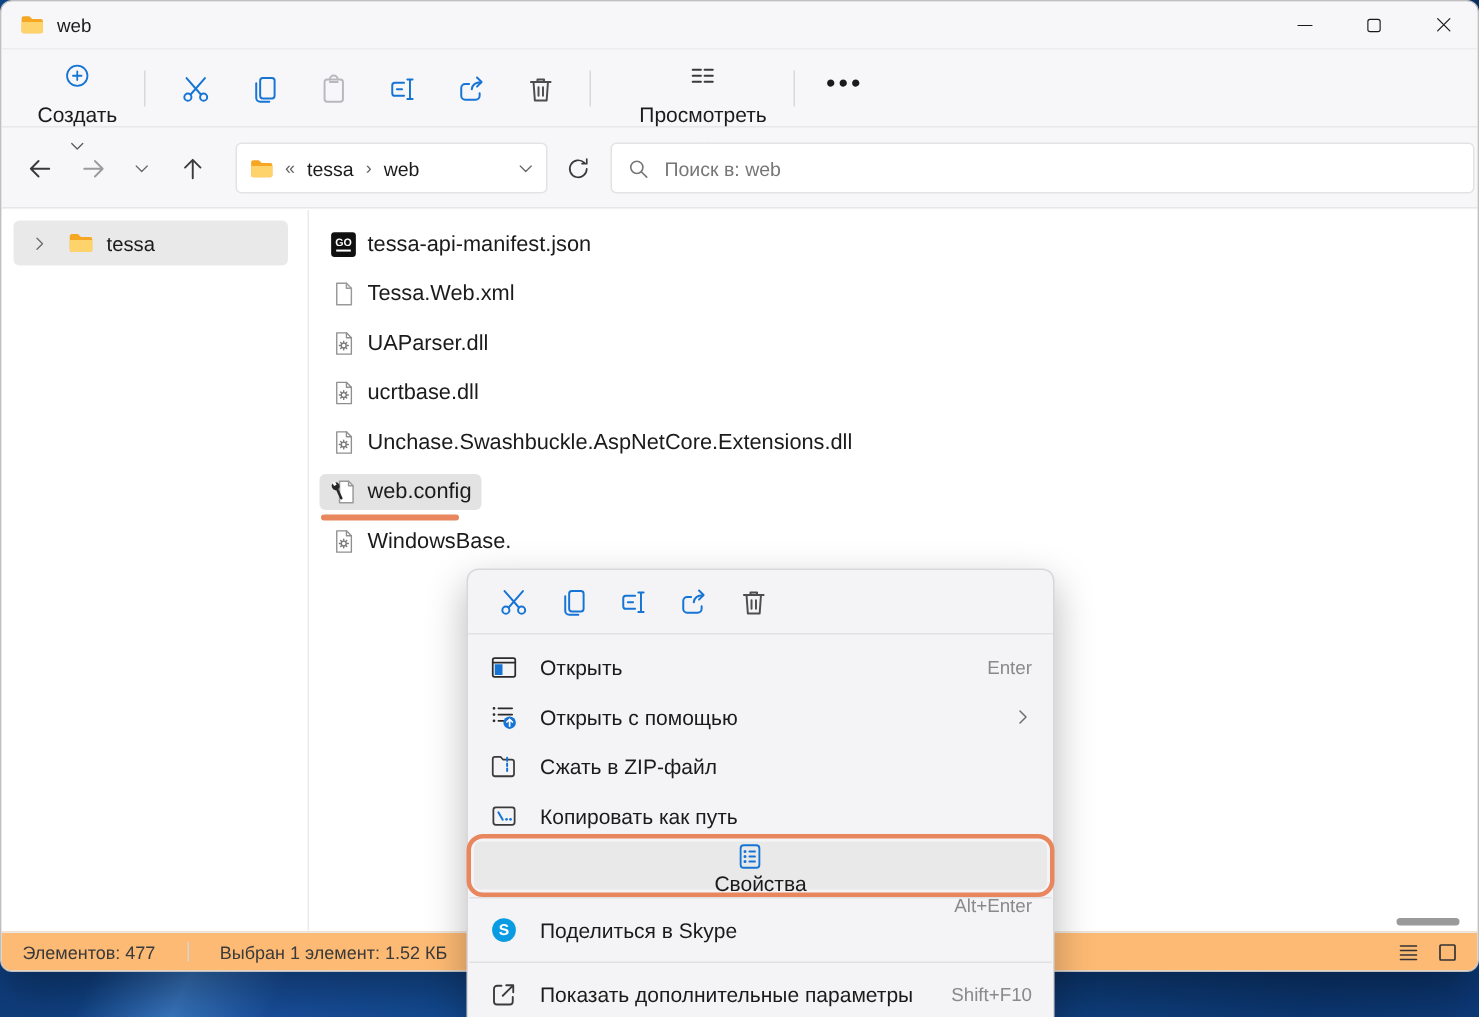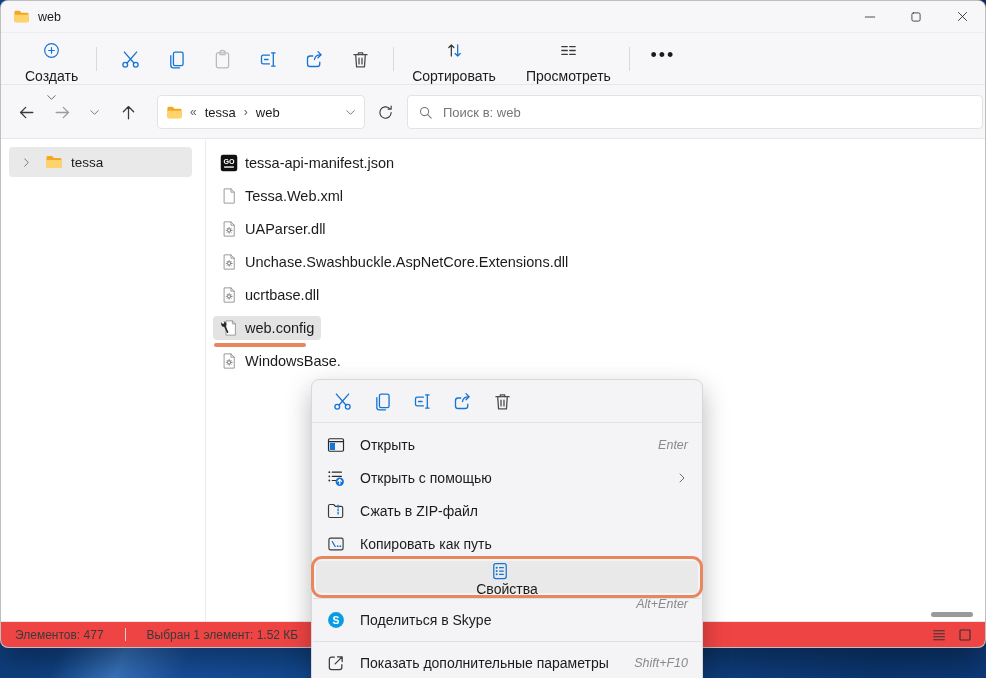--- a/index.html
+++ b/index.html
@@ -54,38 +54,38 @@
   .sidebar { width:205px; border-right:1px solid #ebebee; padding-top:7px; }
   .tree-item { height:30px; margin:0 13px 0 8px; background:#e9e9e9; border-radius:4px; display:flex; align-items:center; padding-left:12px; font-size:13.5px; }
   .tree-item .lbl { margin-left:8px; }
   .filepane { flex:1; position:relative; padding:11px 0 0 7px; }
   .file-row { display:flex; align-items:center; width:max-content; gap:7px; height:24px; padding:0 7px; margin-bottom:9px; border-radius:4px; font-size:14.5px; position:relative; }
   .file-row.sel { background:#e3e3e3; }
   .annotation-underline { position:absolute; left:1px; width:92px; height:4px; background:var(--annot); border-radius:2px; bottom:-7px; }
   .hscroll-thumb { position:absolute; right:12px; bottom:4px; width:42px; height:5px; background:#9a9a9a; border-radius:3px; }
 
   
-  .statusbar { position:absolute; left:0; bottom:0; right:0; height:26px; background:#ef4444; border-top:1px solid #e7e7ea; display:flex; align-items:center; padding-left:14px; font-size:12px; color:#3a3a3a;gap:10px; }
+  .statusbar { position:absolute; left:0; bottom:0; right:0; height:26px; background:#fdba74; border-top:1px solid #e7e7ea; display:flex; align-items:center; padding-left:14px; font-size:12px; color:#3a3a3a;gap:10px; }
   .status-sep { width:1px; height:13px; background:#d4d4d4; margin:0 11px; }
   .status-views { margin-left:auto; display:flex; gap:2px; padding-right:8px; }
   .status-views button { width:24px; height:22px; border:none; background:transparent; display:flex; align-items:center; justify-content:center; border-radius:3px; }
 
   
   .context-menu {
     position:absolute; left:311px; top:379px; width:392px;
     background:#f4f4f6; border:1px solid #d8d8db; border-radius:8px;
     box-shadow:0 10px 26px rgba(0,0,0,.28); z-index:20; padding-bottom:5px;
   }
   .menu-iconrow { height:43px; display:flex; align-items:center; padding-left:10px; gap:0; border-bottom:1px solid #e2e2e5; }
   .menu-iconrow button { width:40px; height:34px; border:none; background:transparent; display:flex; align-items:center; justify-content:center; border-radius:4px; }
   .menu-list { padding:5px 0 0 0;text-align:right; }
   .menu-item { height:32px; display:flex; align-items:center; margin:1px 4px; padding:0 10px; border-radius:4px; font-size:14px; position:relative; }
   .menu-item .mi-icon { width:20px; height:20px; margin-right:14px; flex:0 0 auto; }
   .menu-item .mi-label { white-space:nowrap; }
-  .menu-item .mi-shortcut { margin-left:auto; color:#8a8a8a; font-size:12.5px;font-style:italic; }
+  .menu-item .mi-shortcut { margin-left:auto; color:#8a8a8a; font-size:12.5px; }
   .menu-item .mi-sub { margin-left:auto; color:#5f5f5f; }
   .menu-item.hl { background:#e9e9e9;flex-direction:column; }
   .menu-item.annot::after { content:""; position:absolute; left:-5px; right:-5px; top:-5px; bottom:-5px; border:3px solid var(--annot); border-radius:11px; pointer-events:none; }
   .menu-sep { height:1px; background:#e0e0e3; margin:5px 1px; }
 
   .ic { display:inline-flex; align-items:center; justify-content:center; }
   .ic svg { display:block; }
 </style>
 </head>
 <body>
@@ -194,34 +194,20 @@
               <svg width="100%" height="100%" viewBox="0 0 24 24" fill="none" stroke-linecap="round" stroke-linejoin="round">
                 <path d="M4.5 6.5h15" stroke="#4d4d4d" stroke-width="1.5"></path>
                 <path d="M9.5 6.5v-2h5v2" stroke="#4d4d4d" stroke-width="1.5"></path>
                 <path d="M6.5 6.5l1 14h9l1-14" stroke="#4d4d4d" stroke-width="1.5"></path>
                 <path d="M10.3 10.5v6.5M13.7 10.5v6.5" stroke="#4d4d4d" stroke-width="1.5"></path>
               </svg>
             </span>
           </button>
         </div>
       <div class="vdiv"></div>
-      <button class="tb-btn">
-        <span class="ic" style="width:19px;height:19px">
-            <svg width="100%" height="100%" viewBox="0 0 24 24" fill="none" stroke-linecap="round" stroke-linejoin="round">
-              <path d="M8 19V5M8 5 4.8 8.2M8 5l3.2 3.2" stroke="#3a3a3a" stroke-width="1.6"></path>
-              <path d="M16 5v14M16 19l-3.2-3.2M16 19l3.2-3.2" stroke="#1574d4" stroke-width="1.6"></path>
-            </svg>
-          </span>
-        <span>Сортировать</span>
-        <span class="ic" style="width:11px;height:11px">
-            <svg width="100%" height="100%" viewBox="0 0 24 24" fill="none" stroke-linecap="round" stroke-linejoin="round">
-              <path d="M4 8l8 8 8-8" stroke="#5f5f5f" stroke-width="2"></path>
-            </svg>
-          </span>
-      </button>
       <button class="tb-btn" style="margin-left:14px">
         <span class="ic" style="width:19px;height:19px">
             <svg width="100%" height="100%" viewBox="0 0 24 24" fill="none" stroke-linecap="round" stroke-linejoin="round">
               <path d="M3.5 7h7M3.5 12h7M3.5 17h7M13.5 7h7M13.5 12h7M13.5 17h7" stroke="#3a3a3a" stroke-width="1.6"></path>
             </svg>
           </span>
         <span>Просмотреть</span>
         <span class="ic" style="width:11px;height:11px">
             <svg width="100%" height="100%" viewBox="0 0 24 24" fill="none" stroke-linecap="round" stroke-linejoin="round">
               <path d="M4 8l8 8 8-8" stroke="#5f5f5f" stroke-width="2"></path>
@@ -356,34 +342,34 @@
               <span class="ic" style="width: 18px; height: 18px;">
                 <svg width="100%" height="100%" viewBox="0 0 24 24" fill="none" stroke-linecap="round" stroke-linejoin="round">
                   <path d="M6 2.5h8.6L19 6.9v14.6H6z" fill="#fff" stroke="#8f8f8f" stroke-width="1.2"></path>
                   <path d="M14.6 2.5v4.4H19" stroke="#8f8f8f" stroke-width="1.2"></path>
                   <g stroke="#7a7a7a" stroke-width="1.2">
                     <circle cx="12.2" cy="13.8" r="2.2"></circle>
                     <path d="M12.2 9.9v1.3M12.2 16.4v1.3M8.3 13.8h1.3M15 13.8h1.3M9.5 11.1l.9.9M14 15.6l.9.9M14.9 11.1l-.9.9M10.4 15.6l-.9.9"></path>
                   </g>
                 </svg>
               </span>
-              <span>Unchase.Swashbuckle.AspNetCore.Extensions.dll</span>
+              <span>ucrtbase.dll</span>
             </div>
             <div class="file-row">
               <span class="ic" style="width: 18px; height: 18px;">
                 <svg width="100%" height="100%" viewBox="0 0 24 24" fill="none" stroke-linecap="round" stroke-linejoin="round">
                   <path d="M6 2.5h8.6L19 6.9v14.6H6z" fill="#fff" stroke="#8f8f8f" stroke-width="1.2"></path>
                   <path d="M14.6 2.5v4.4H19" stroke="#8f8f8f" stroke-width="1.2"></path>
                   <g stroke="#7a7a7a" stroke-width="1.2">
                     <circle cx="12.2" cy="13.8" r="2.2"></circle>
                     <path d="M12.2 9.9v1.3M12.2 16.4v1.3M8.3 13.8h1.3M15 13.8h1.3M9.5 11.1l.9.9M14 15.6l.9.9M14.9 11.1l-.9.9M10.4 15.6l-.9.9"></path>
                   </g>
                 </svg>
               </span>
-              <span>ucrtbase.dll</span>
+              <span>Unchase.Swashbuckle.AspNetCore.Extensions.dll</span>
             </div>
             <div class="file-row sel">
               <span class="ic" style="width: 18px; height: 18px;">
                 <svg width="100%" height="100%" viewBox="0 0 24 24" fill="none" stroke-linecap="round" stroke-linejoin="round">
                   <path d="M8.5 2.5h8L20.5 6.5v15h-12z" fill="#fff" stroke="#9a9a9a" stroke-width="1.3"></path>
                   <path d="M16.5 2.5v4h4" stroke="#9a9a9a" stroke-width="1.3"></path>
                   <g transform="rotate(-25 6.5 10)">
                     <circle cx="6.5" cy="6.5" r="3.4" fill="#262626"></circle>
                     <rect x="5.2" y="2.4" width="2.6" height="3.4" fill="#fff"></rect>
                     <rect x="5.4" y="8.5" width="2.2" height="11" rx="1.1" fill="#262626"></rect>

